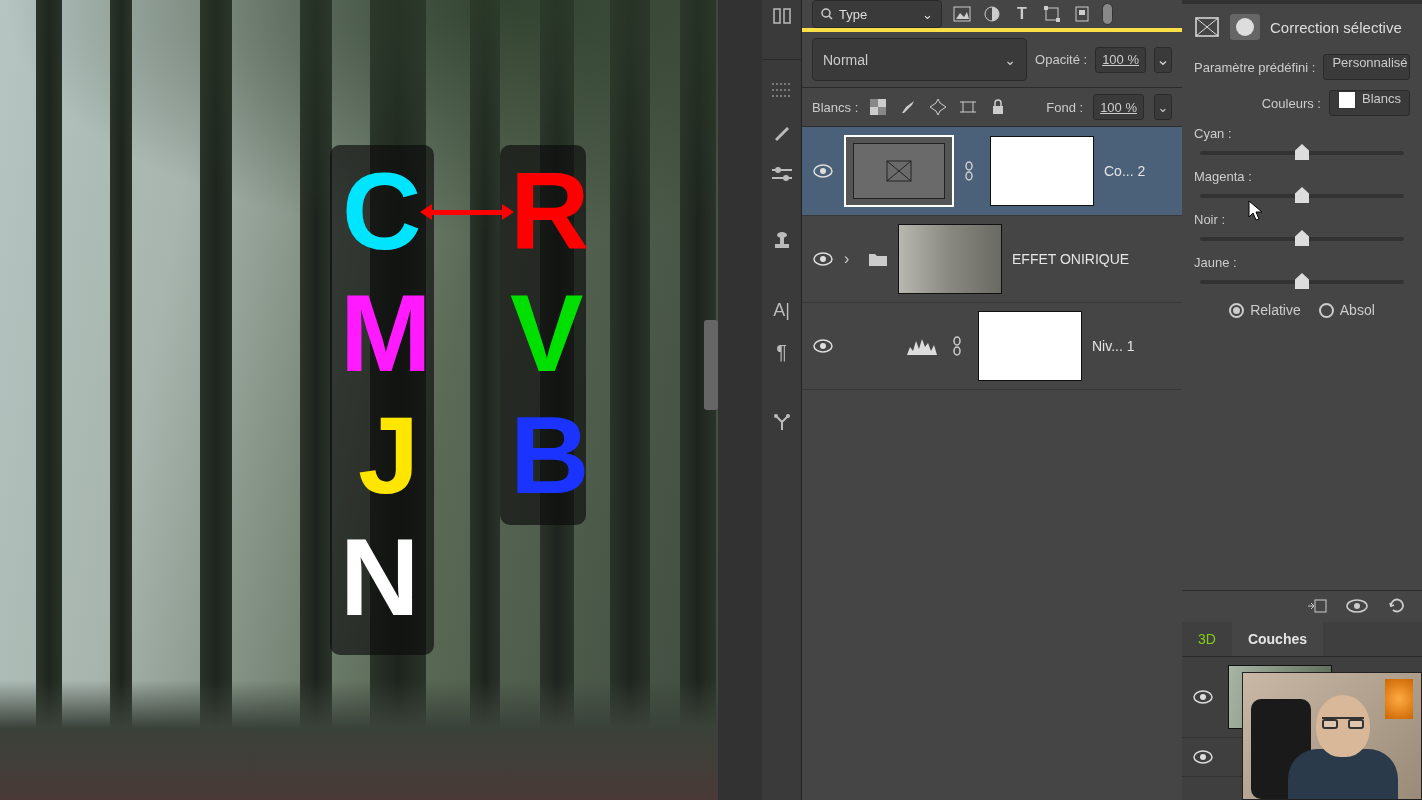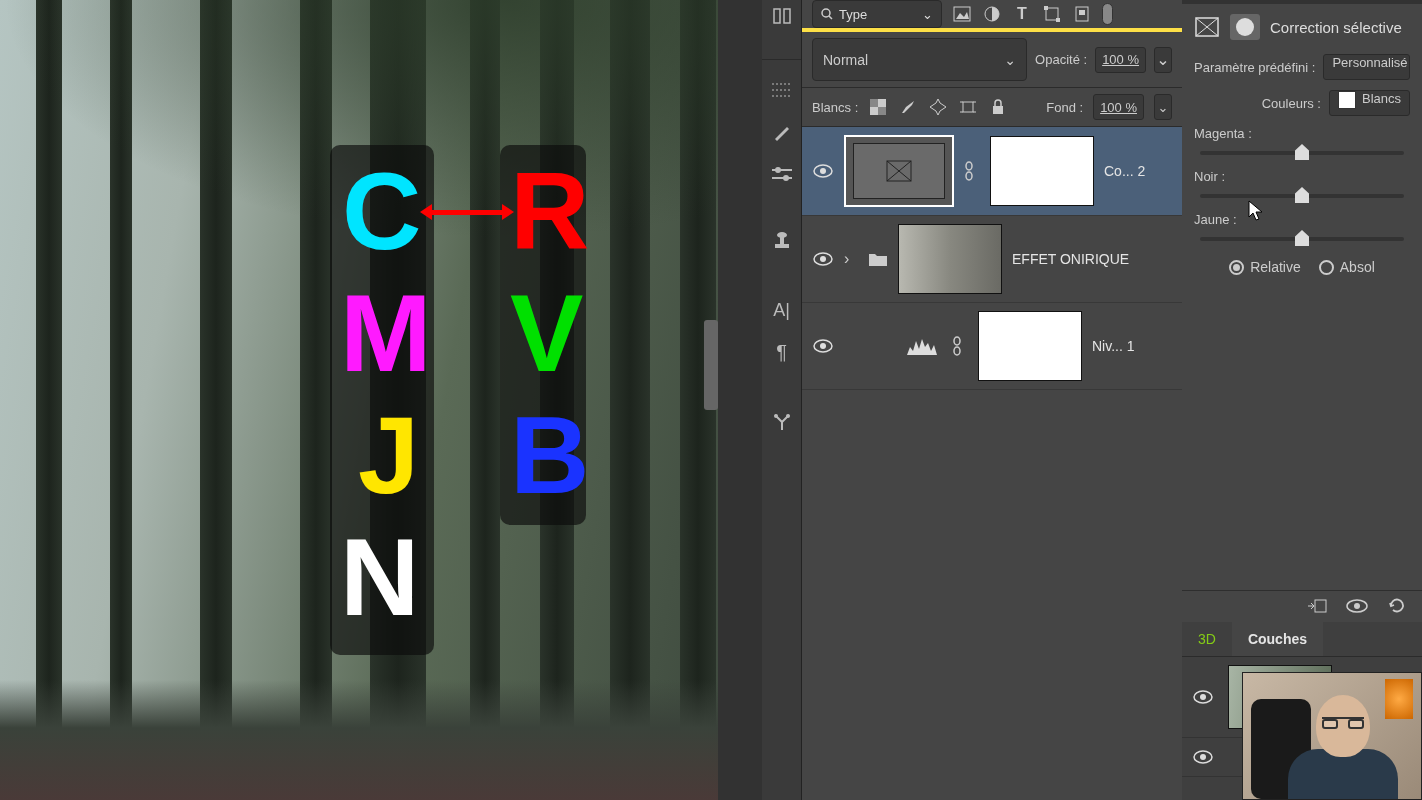--- a/index.html
+++ b/index.html
@@ -380,20 +380,26 @@
   </div>
   <div class="props-row">
     <span class="props-label">Couleurs :</span>
     <div class="props-sel">
       <div class="swatch"></div>
       <span style="margin-left:6px;">Blancs</span>
     </div>
   </div>
 
   <div class="slider-group">
+    <span class="slider-label">Cyan :</span>
+    <div class="slider-track">
+        <div class="slider-thumb"></div>
+      </div>
+  </div>
+  <div class="slider-group">
     <span class="slider-label">Magenta :</span>
     <div class="slider-track">
         <div class="slider-thumb"></div>
       </div>
   </div>
   <div class="slider-group">
     <span class="slider-label">Noir :</span>
     <div class="slider-track">
         <div class="slider-thumb"></div>
       </div>

